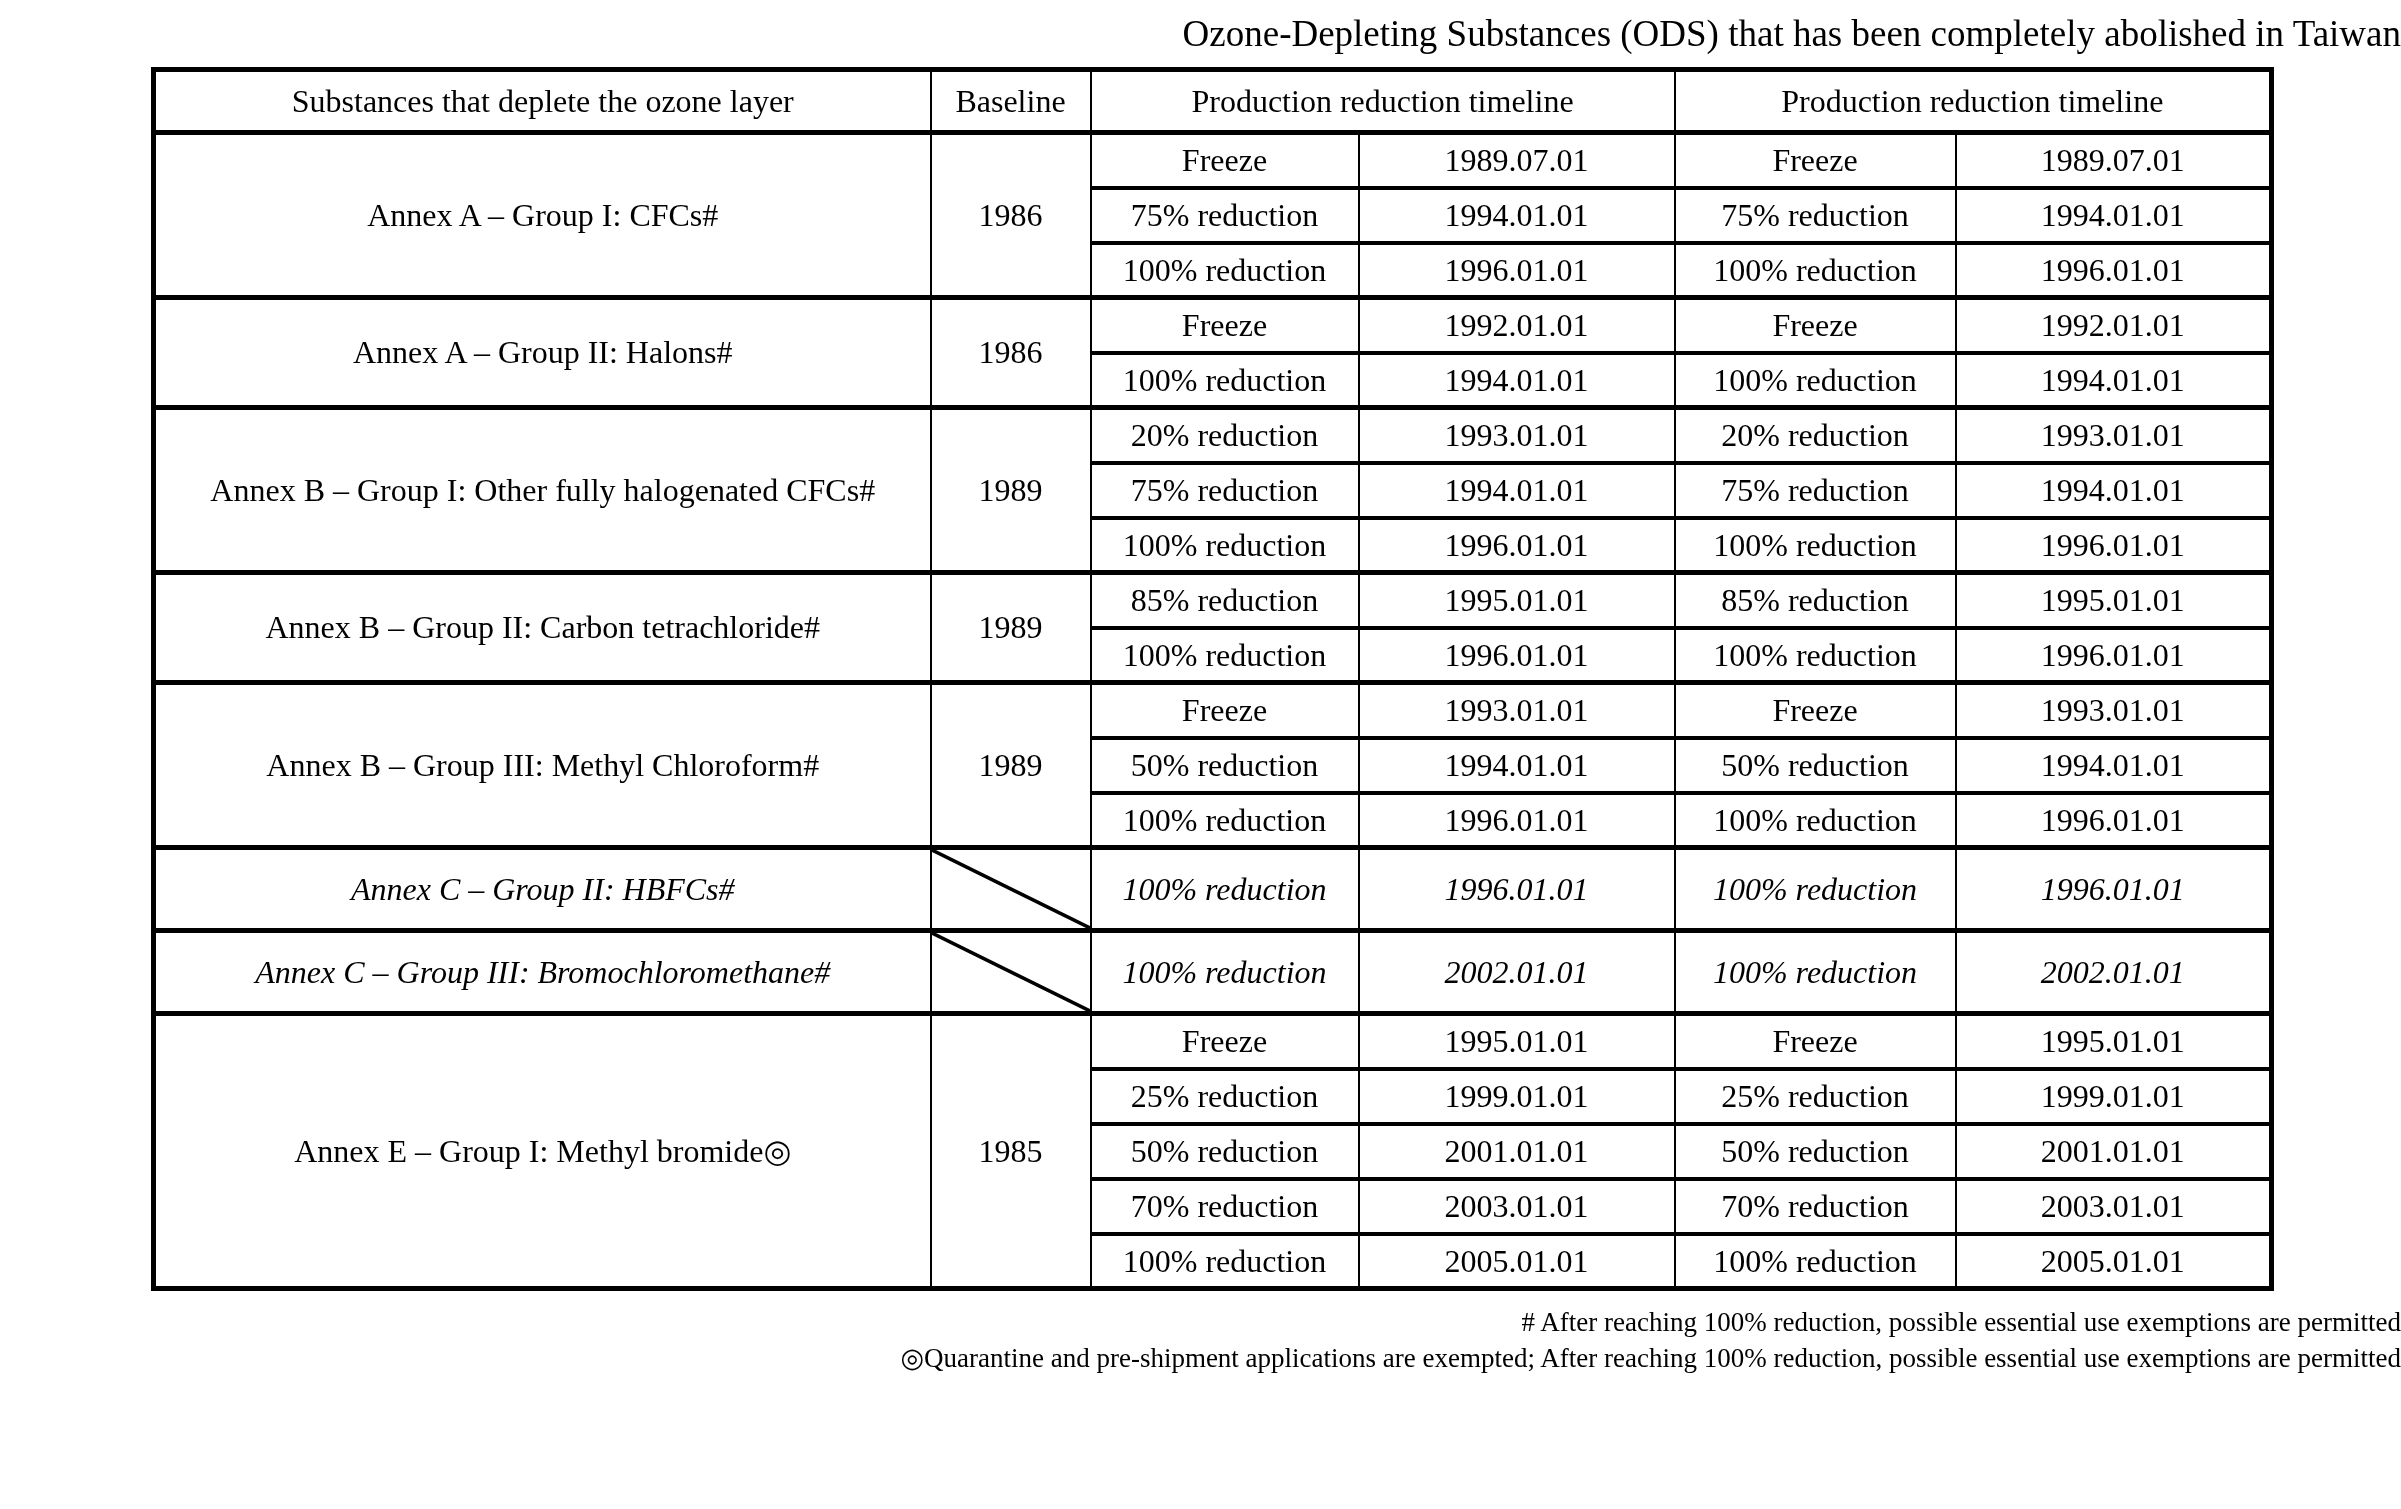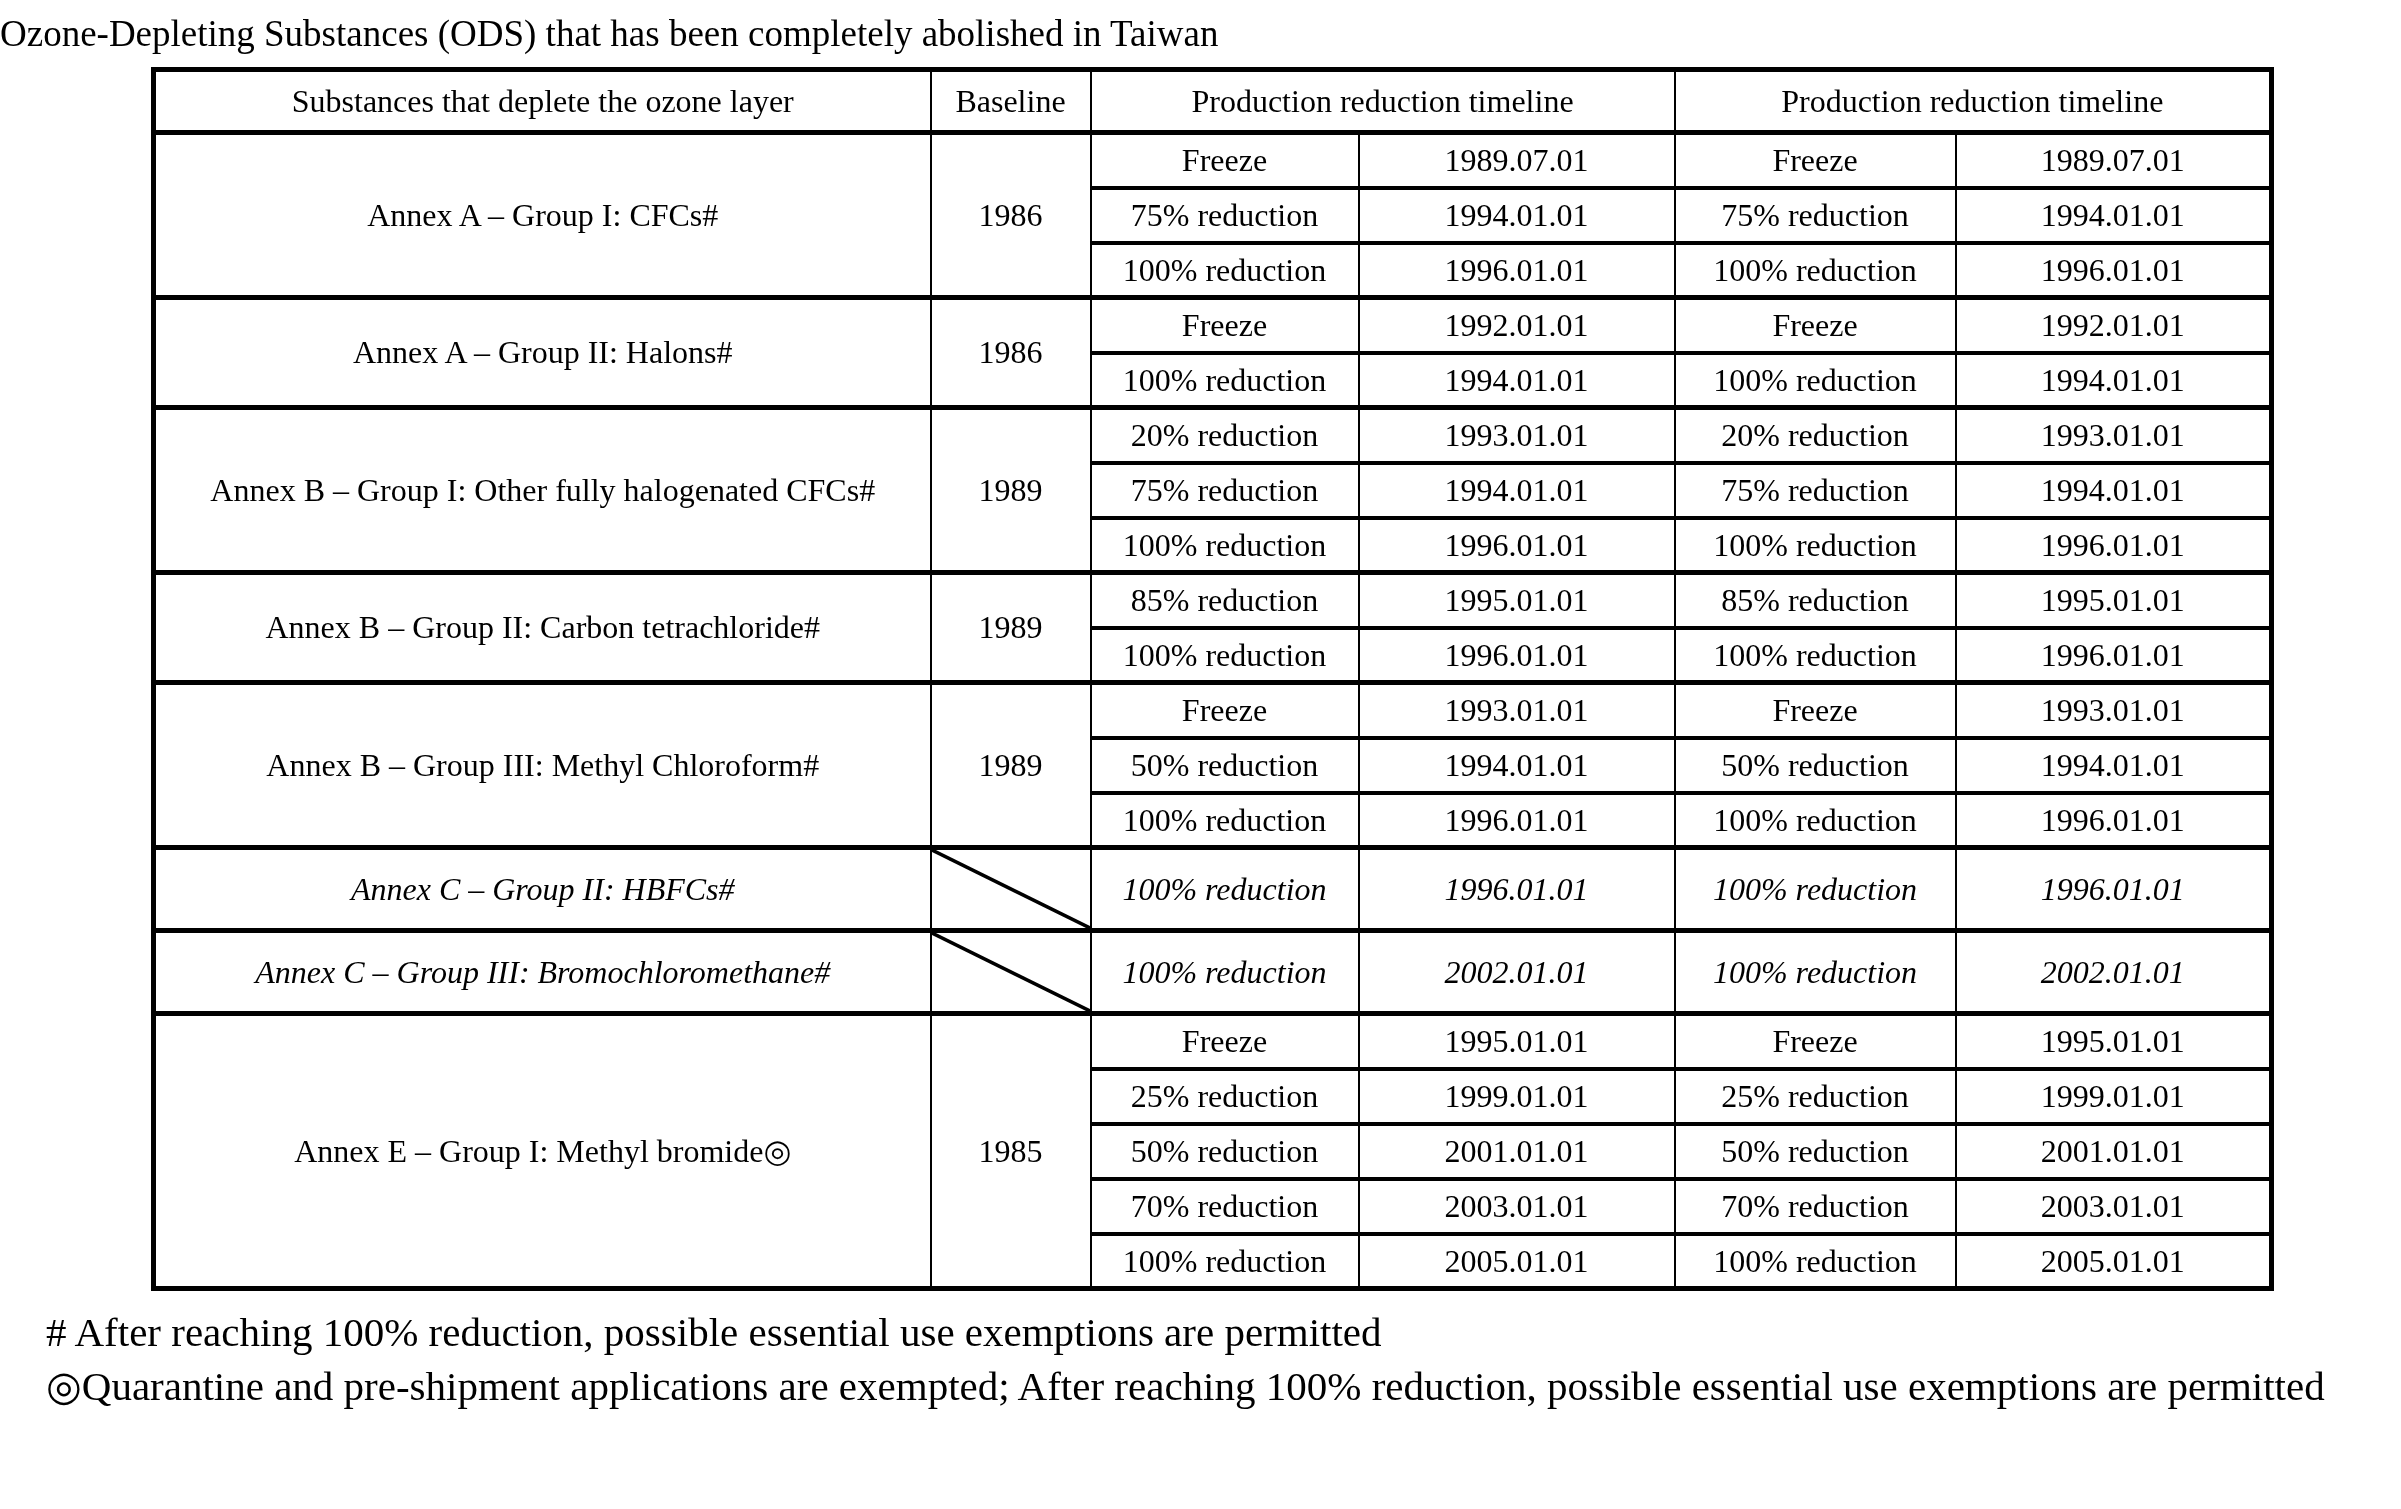--- a/index.html
+++ b/index.html
@@ -10,21 +10,21 @@
     font-family: "Liberation Serif", "DejaVu Serif", serif;
   }
   .page {
     position: relative;
     width: 2401px;
     height: 1509px;
     background: #ffffff;
     overflow: hidden;
   }
   .title {
-    text-align: left;
+    text-align: right;
     font-size: 37px;
     padding-top: 12.2px;
     letter-spacing: 0px;
     white-space: nowrap;
   }
   table.ods {
     border-collapse: collapse;
     table-layout: fixed;
     margin: 12.2px 0 0 151px;
     width: 2119px;
@@ -56,22 +56,23 @@
     left: 0; top: 0;
     width: 100%; height: 100%;
     display: block;
   }
   td.slash line {
     stroke: #000;
     stroke-width: 3.5;
   }
   .footnotes {
     margin: 14px 0 0 46px;
-    font-size: 41px;
+    font-size: 27px;
     line-height: 1.32;
+    text-align: right;
   }
 </style>
 </head>
 <body>
 
 <div class="page">
 
   <div class="title">Ozone-Depleting Substances (ODS) that has been completely abolished in Taiwan</div>
 
   <table class="ods">

